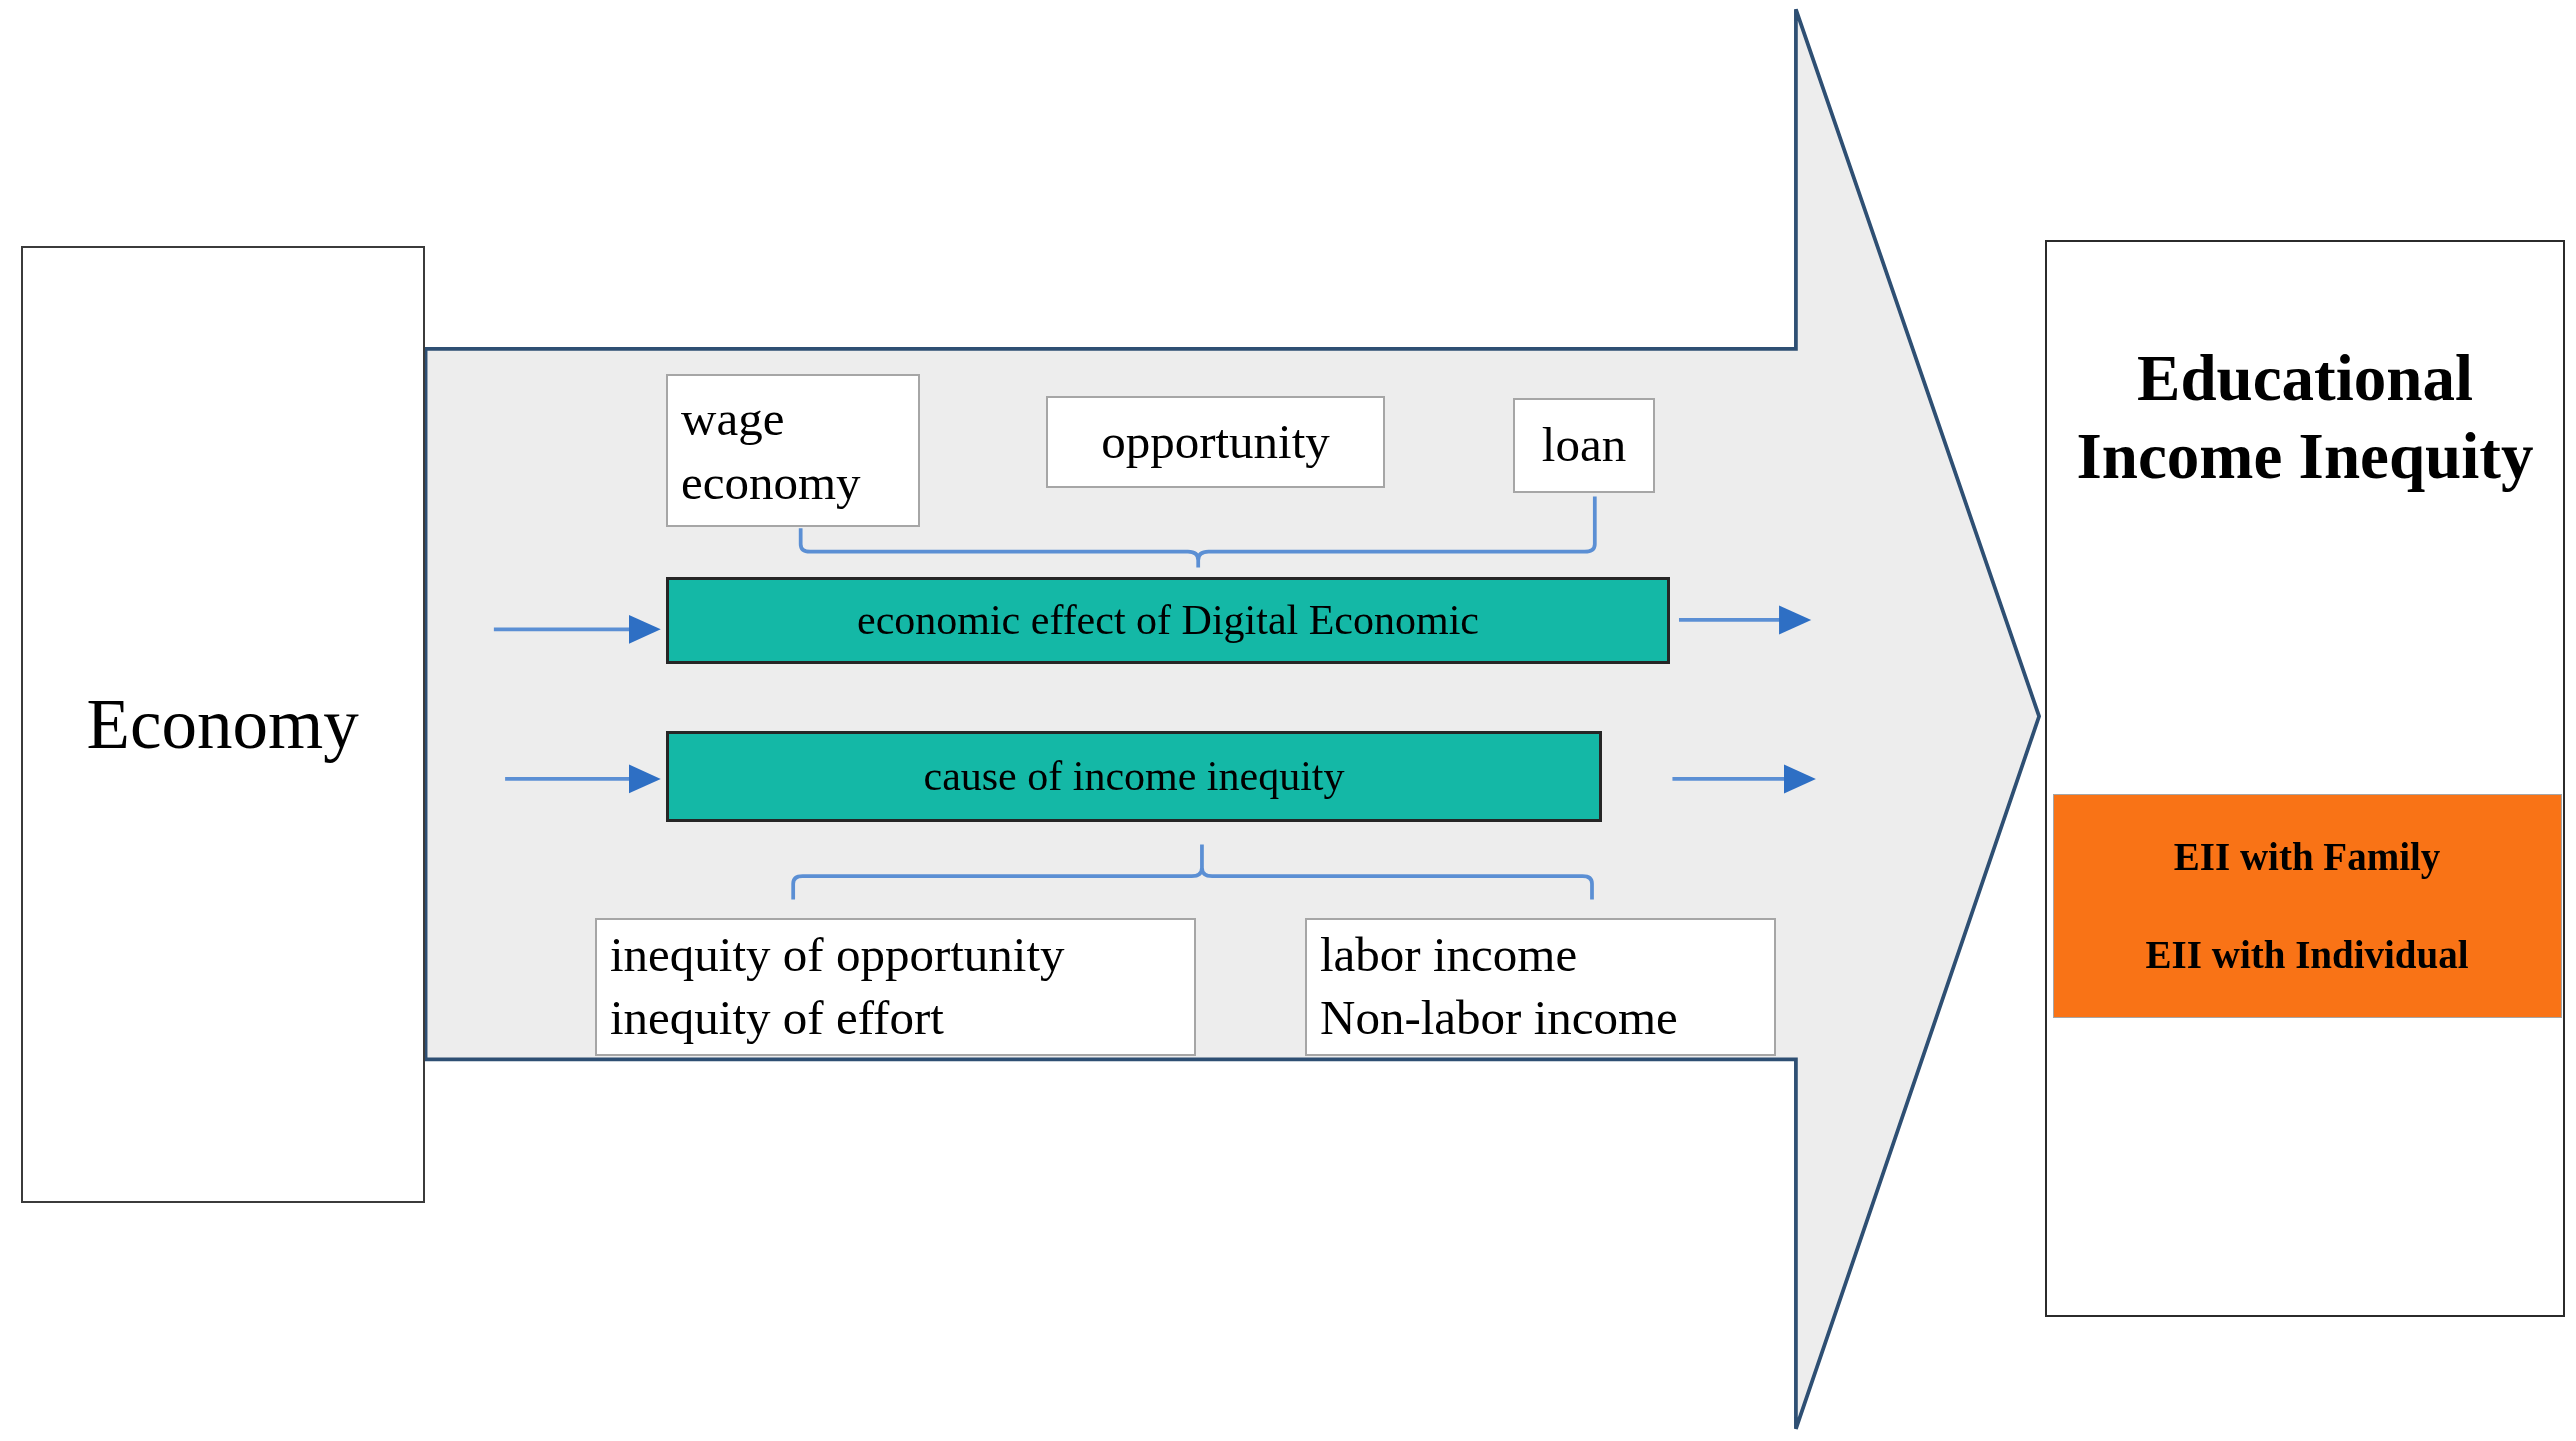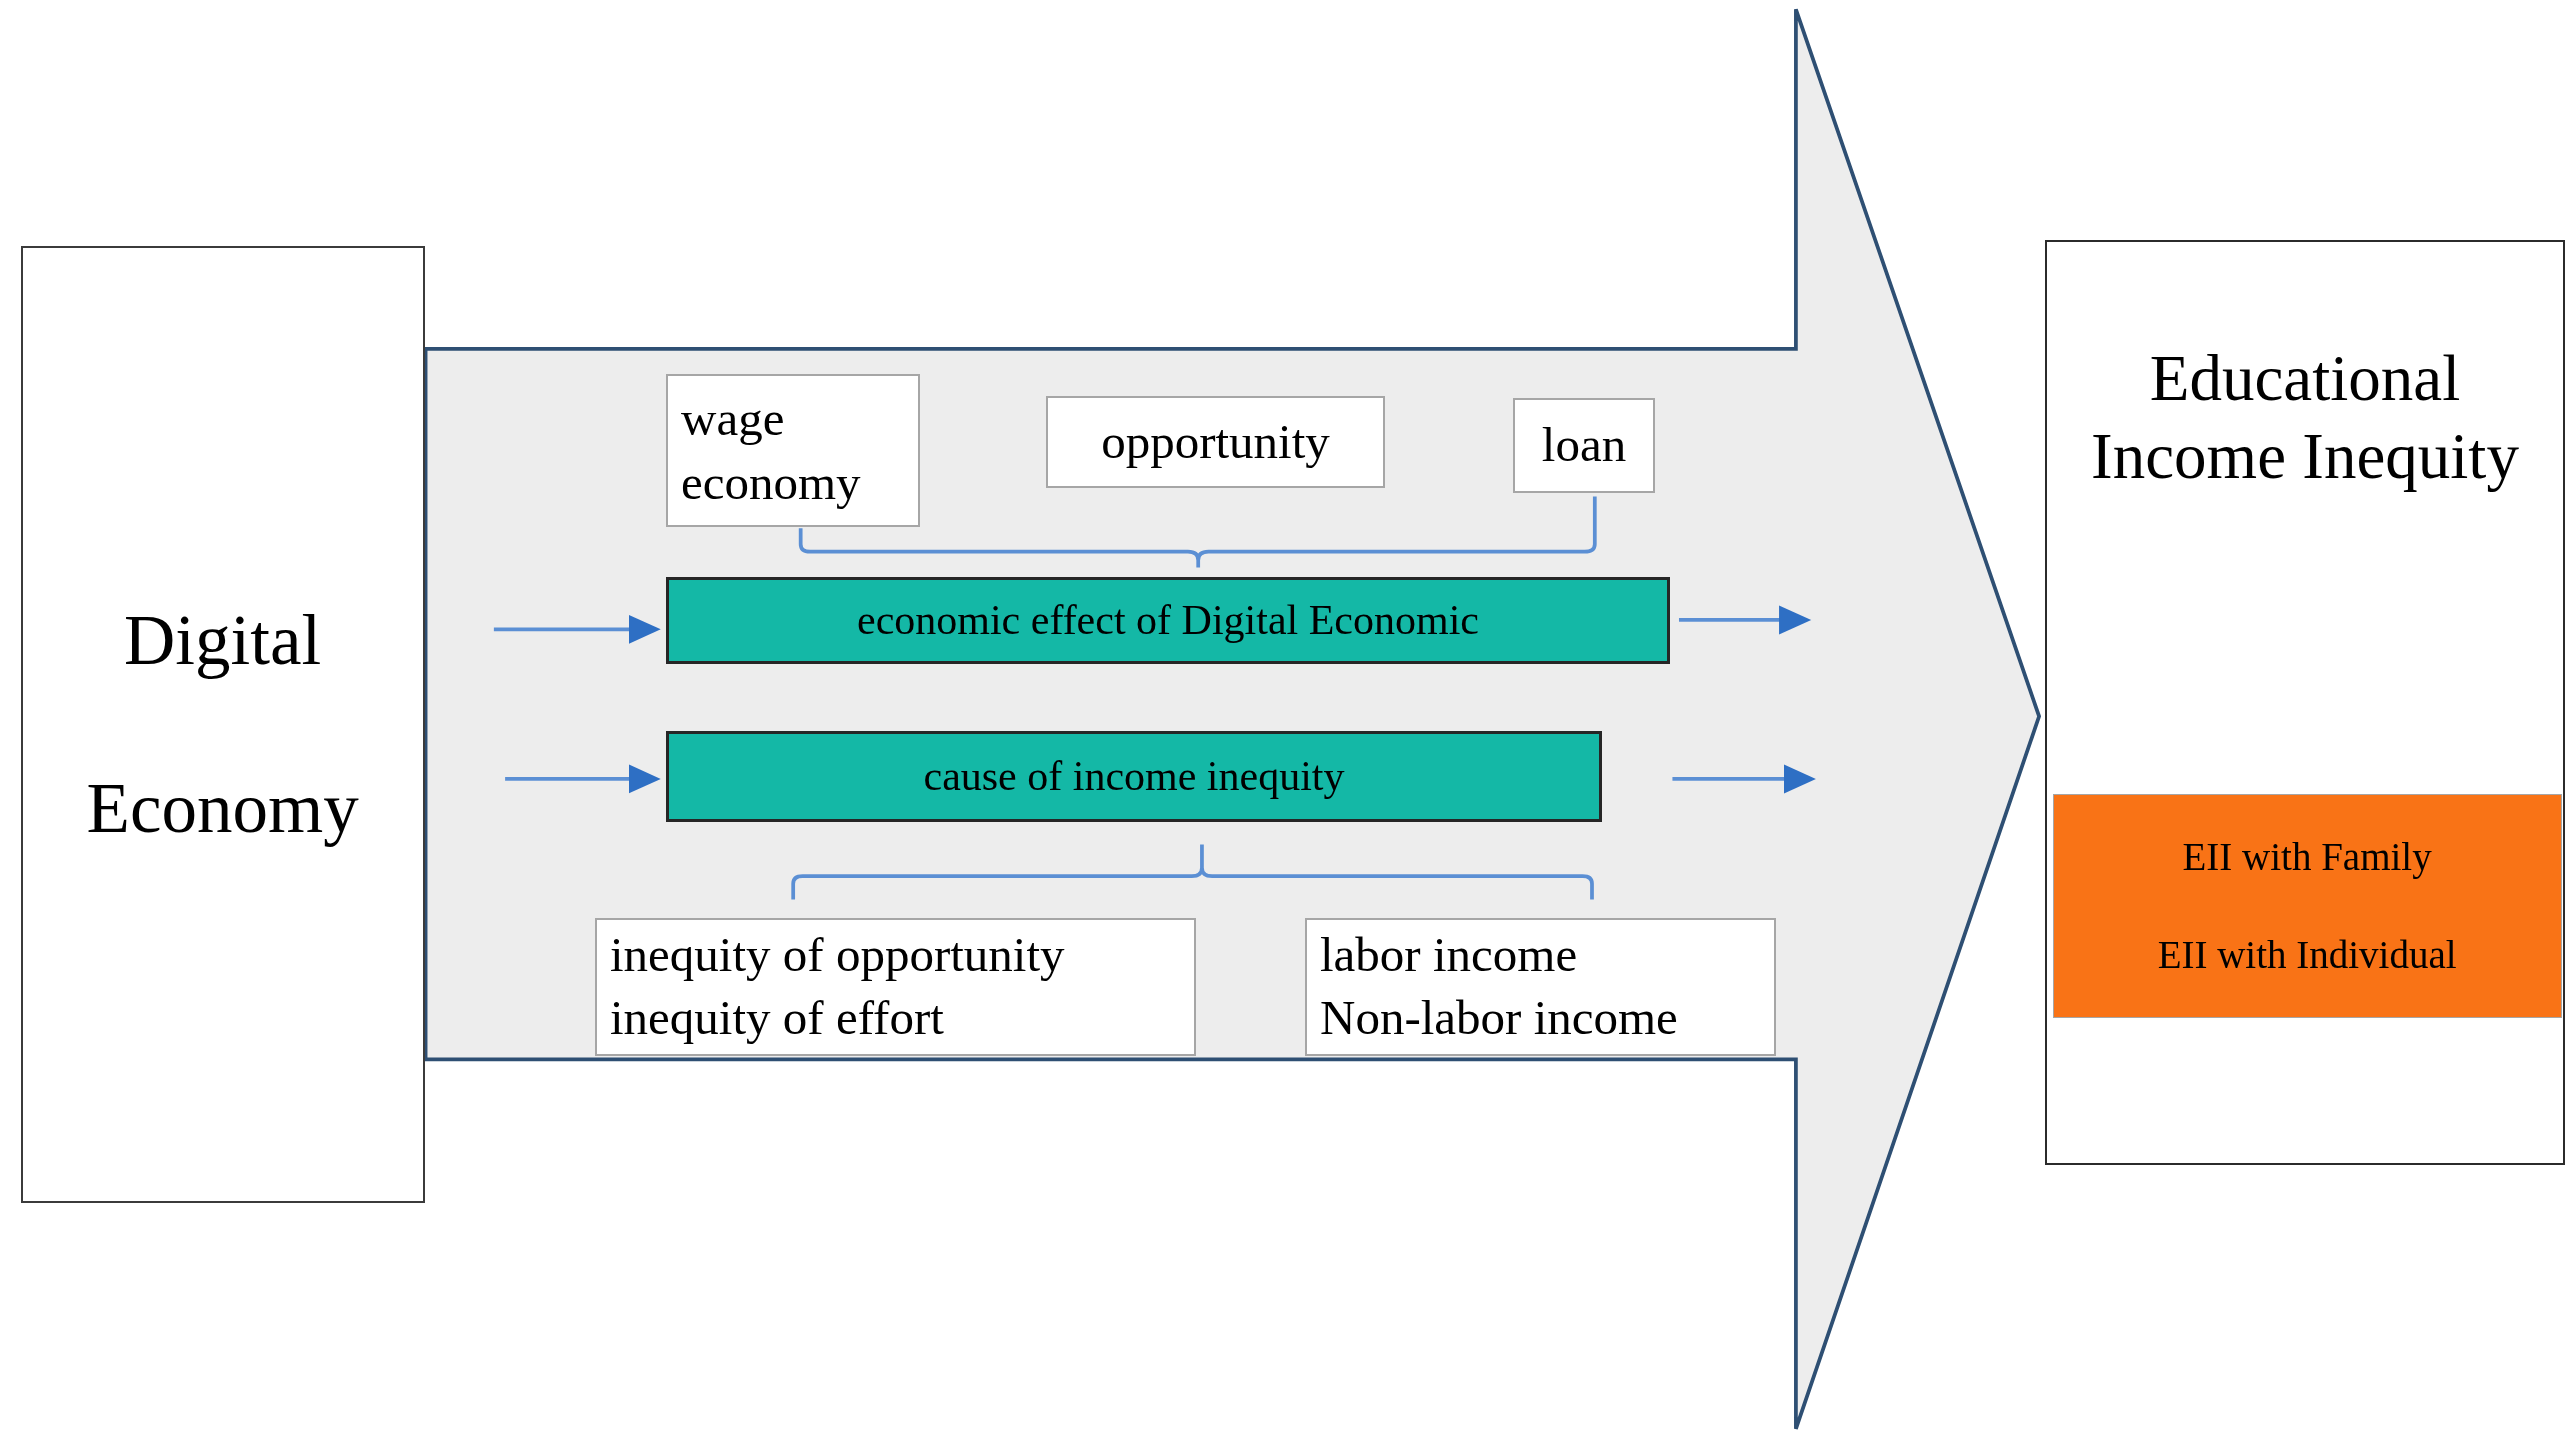--- a/index.html
+++ b/index.html
@@ -46,24 +46,25 @@
     font-size: 71px;
   }
   #box-digital-economy .ln { display: block; }
   #box-digital-economy .ln1 { margin-bottom: 77px; }
 
   
   #box-eii {
     left: 2045px;
     top: 240px;
     width: 520px;
-    height: 925px;
+    height: 1077px;
     border: 2.8px solid #2b2b2b;
     display: block;
     padding: 0;
+    font-weight: bold;
   }
   #eii-title {
     position: absolute;
     left: 0;
     top: 97px;
     width: 100%;
     text-align: center;
     font-size: 65px;
     line-height: 1.2;
     color: #000;
@@ -203,21 +204,20 @@
     </g>
 
     <line x1="528" y1="673" x2="700" y2="673" stroke="#5b8fd4" stroke-width="4" marker-end="url(#bluehead)"></line>
     <line x1="540" y1="833" x2="700" y2="833" stroke="#5b8fd4" stroke-width="4" marker-end="url(#bluehead)"></line>
 
     <line x1="1795" y1="663" x2="1930" y2="663" stroke="#5b8fd4" stroke-width="4" marker-end="url(#bluehead)"></line>
     <line x1="1788" y1="833" x2="1935" y2="833" stroke="#5b8fd4" stroke-width="4" marker-end="url(#bluehead)"></line>
   </svg>
 
   <div class="node" id="box-digital-economy">
-    <span class="ln ln1">Digital</span>
     <span class="ln ln2">Economy</span>
   </div>
 
   <div class="node small-box" id="box-wage-economy">
     <span class="inner">
       <span>wage</span><br>
       <span>economy</span>
     </span>
   </div>
 

